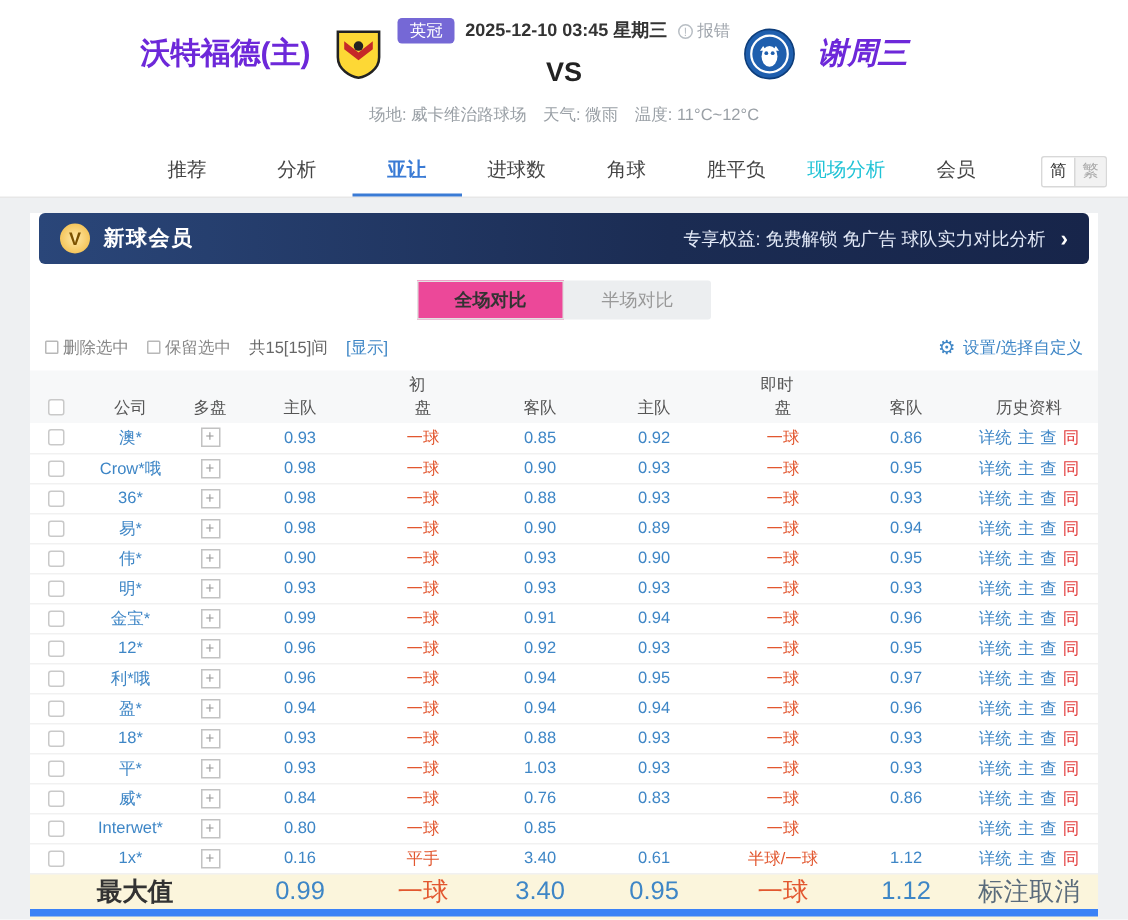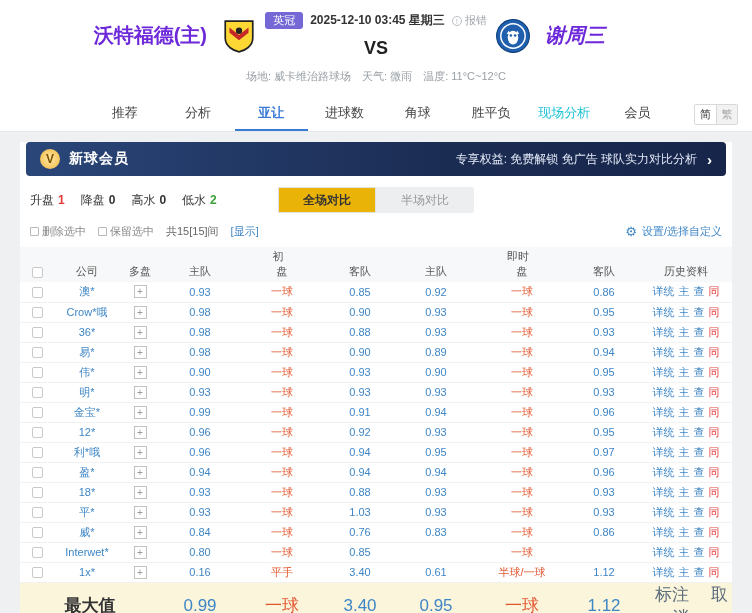--- a/index.html
+++ b/index.html
@@ -44,21 +44,21 @@
              color:#7c5200; font-weight:bold; font-size:12px; text-align:center; line-height:20px; margin-right:9px; }
   .banner-title { font-size:14px; font-weight:bold; letter-spacing:1px; }
   .banner-right { margin-left:auto; display:flex; align-items:center; gap:10px; font-size:12px; color:#e2e9f7; }
   .banner-arrow { font-size:15px; color:#fff; font-weight:bold; }
 
   .filter-row { position:relative; height:26px; margin:11px 6px 0; display:flex; align-items:center; }
   .stats { display:flex; gap:16px; font-size:12px; color:#333; padding-left:4px; }
   .stat b { margin-left:4px; }
   .segmented { position:absolute; left:50%; transform:translateX(-50%); display:flex; background:#eceef0; border-radius:2px; }
   .seg { width:98px; height:26px; line-height:26px; text-align:center; font-size:12px; color:#999; }
-  .seg.active { background:#eab308; color:#333; font-weight:bold; box-shadow:0 0 0 1px #e2e2e2 inset; }
+  .seg.active { background:#ec4899; color:#333; font-weight:bold; box-shadow:0 0 0 1px #e2e2e2 inset; }
 
   .toolbar { margin:9px 6px 0; height:18px; display:flex; align-items:center; font-size:11px; color:#888; gap:12px; padding:0 4px; }
   .tool-link { color:#888; display:inline-flex; align-items:center; gap:3px; }
   .mini-icon { width:9px; height:9px; border:1px solid #b8b8b8; display:inline-block; border-radius:1px; }
   .count-text { color:#666; }
   .show-link { color:#3e86c6; }
   .toolbar-right { margin-left:auto; display:flex; align-items:center; gap:5px; }
   .gear { color:#3e86c6; font-size:13px; line-height:13px; }
   .customize-link { color:#3e86c6; }
 
@@ -72,21 +72,21 @@
   td.line { color:#e2572f; }
   .company { color:#3e86c6; }
   .cb { display:inline-block; width:11px; height:11px; border:1px solid #c9c9c9; border-radius:2px; background:#fff; vertical-align:middle; }
   .plus { display:inline-block; width:13px; height:13px; line-height:11px; border:1px solid #c2c2c2; color:#999; font-size:10px; background:#fff; text-align:center; }
   .links a { color:#3e86c6; margin:0 2px; }
   .links a.red { color:#e23b3b; }
   tfoot td { background:#fbf5dc; height:23px; text-align:center; font-size:17px; border-bottom:5px solid #3b82f6; }
   tfoot td.num { color:#3e86c6; }
   tfoot td.line { color:#e2572f; }
   .f-label { font-weight:bold; color:#333; }
-  .f-links a { color:#5a6b7b; margin:0 11px; }
+  .f-links a { color:#5a6b7b; margin:0 0; }
 </style>
 </head>
 <body>
 
 <header class="match-header">
   <div class="match-top">
     <div class="team home">
       <span class="team-name">沃特福德(主)</span>
       <svg width="36" height="36" viewBox="0 0 34 34">
         <path d="M4 3 h26 v16 c0 8 -8 12 -13 13 c-5 -1 -13 -5 -13 -13 z" fill="#fdd835" stroke="#222" stroke-width="1.6"></path>
@@ -141,26 +141,20 @@
   <div class="banner">
     <span class="v-badge">V</span>
     <span class="banner-title">新球会员</span>
     <span class="banner-right">
       <span>专享权益: 免费解锁 免广告 球队实力对比分析</span>
       <span class="banner-arrow">›</span>
     </span>
   </div>
 
   <div class="filter-row">
-    <div class="stats">
-        <span class="stat"><span>升盘</span><b style="color:#e23b3b">1</b></span>
-        <span class="stat"><span>降盘</span><b style="color:#333333">0</b></span>
-        <span class="stat"><span>高水</span><b style="color:#333333">0</b></span>
-        <span class="stat"><span>低水</span><b style="color:#3aa037">2</b></span>
-      </div>
     <div class="segmented">
       <span class="seg active">全场对比</span>
       <span class="seg">半场对比</span>
     </div>
   </div>
 
   <div class="toolbar">
     <a class="tool-link">
         <span class="mini-icon"></span>
         <span>删除选中</span>

